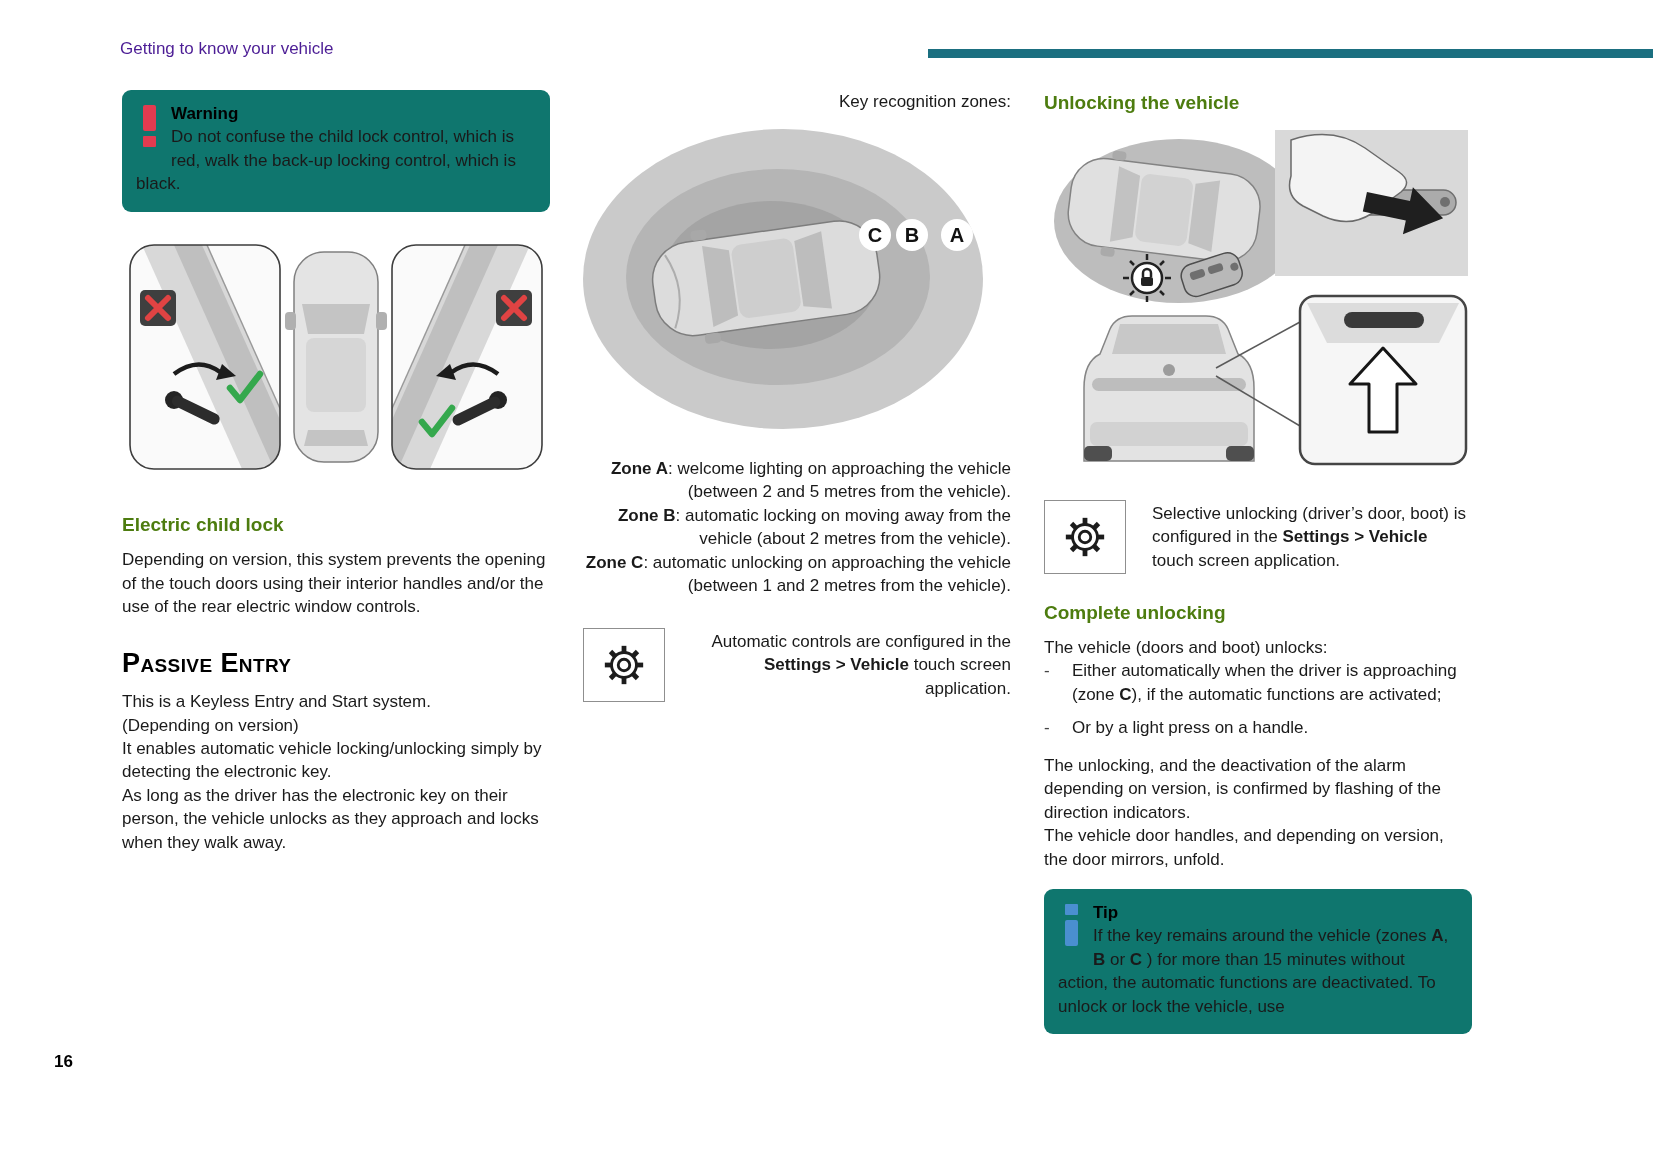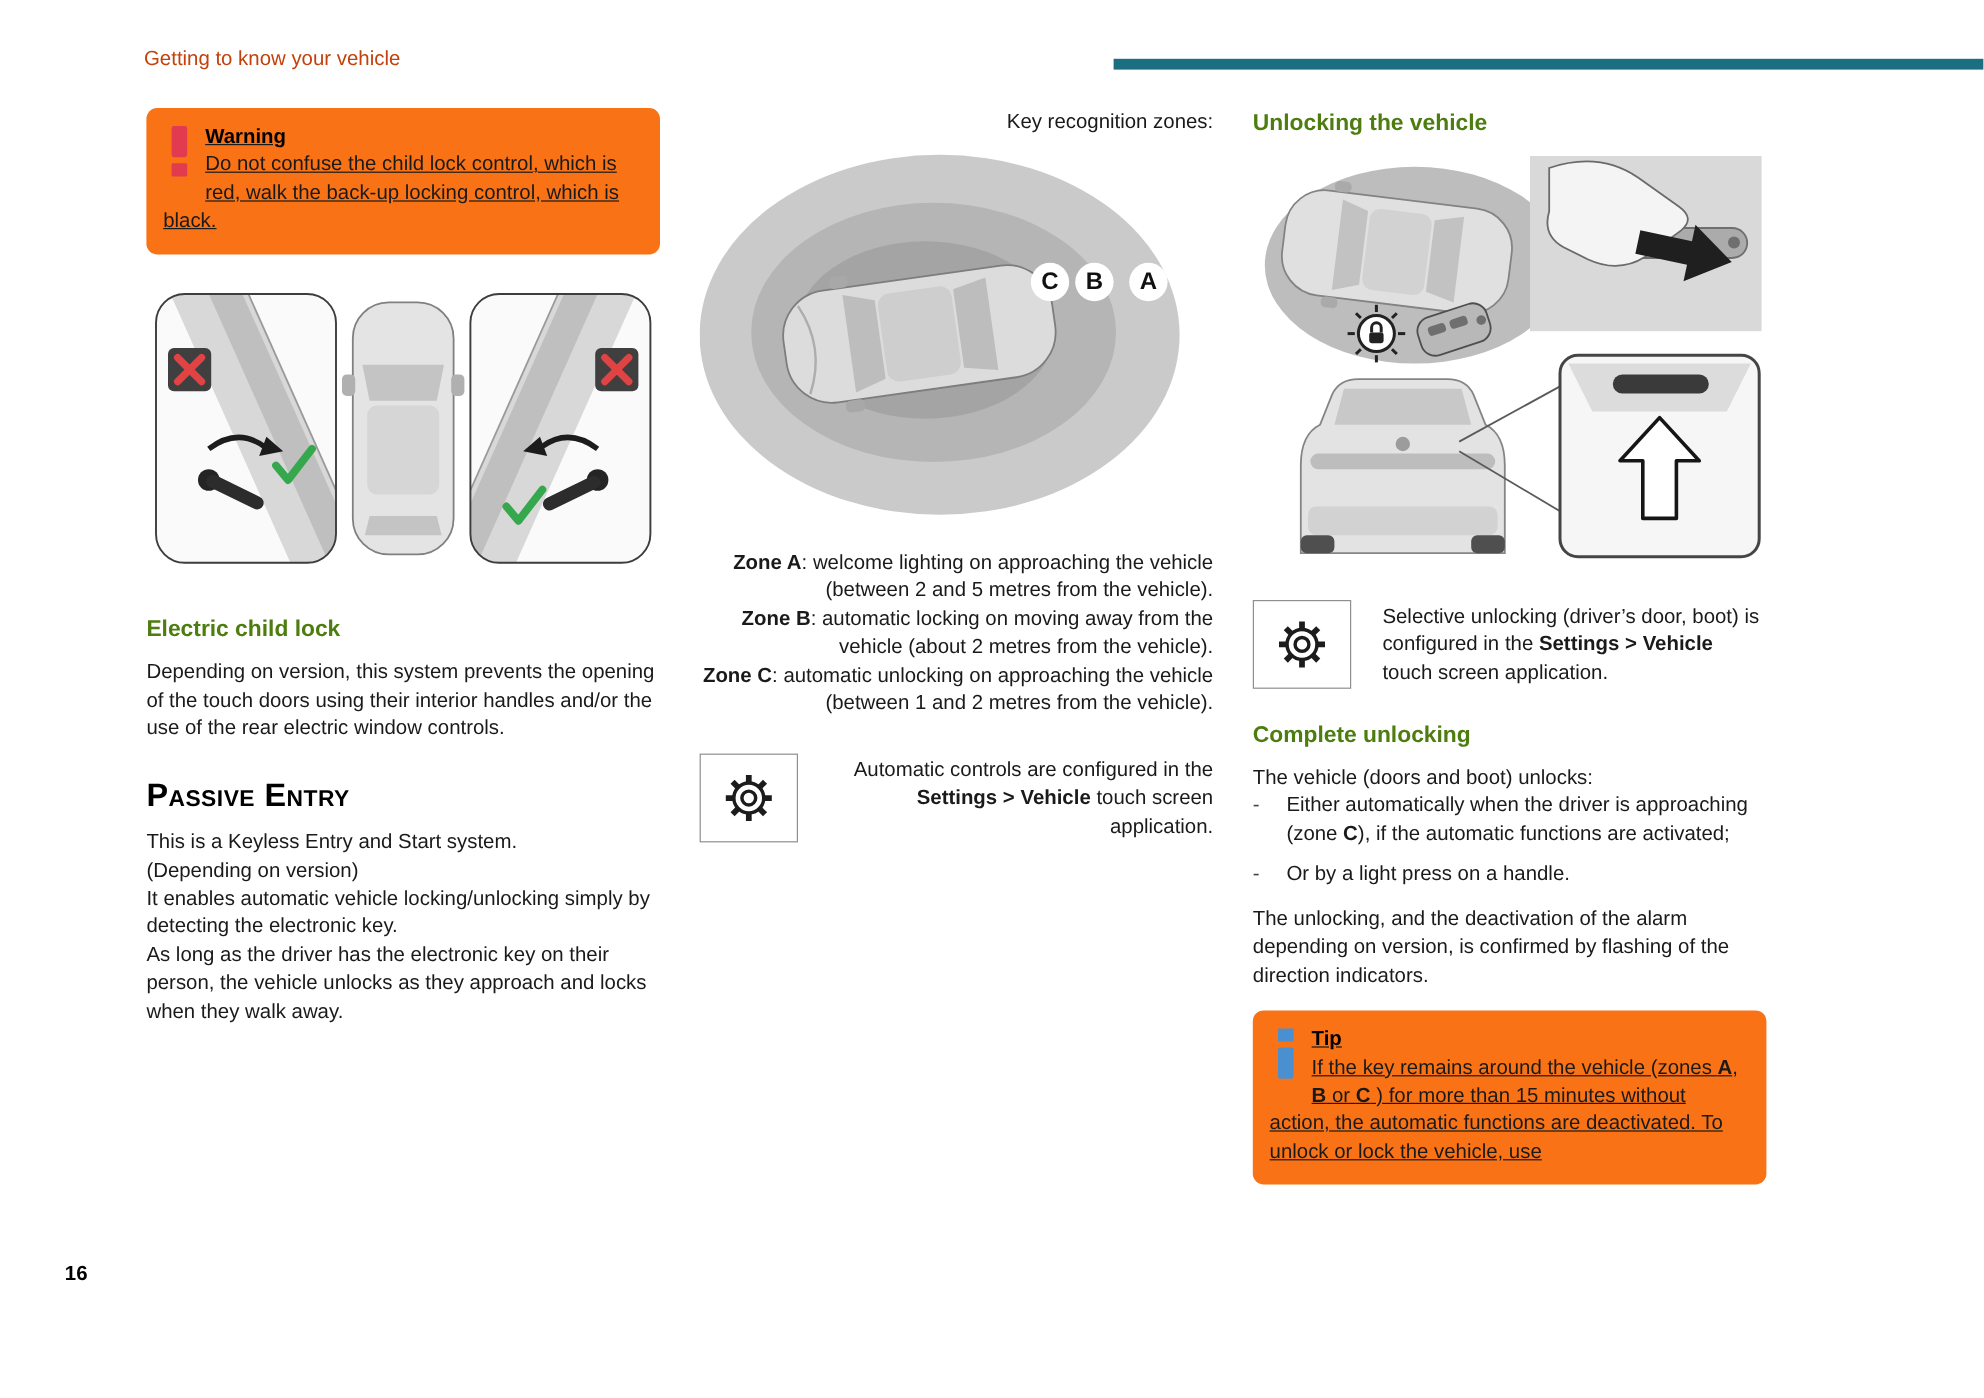--- a/index.html
+++ b/index.html
@@ -4,30 +4,30 @@
 <style>
   * { box-sizing: border-box; }
   html, body { margin: 0; padding: 0; }
   body {
     width: 1653px; height: 1165px;
     background: #ffffff;
     font-family: "Liberation Sans", sans-serif;
     font-size: 17px; line-height: 1.38; color: #1a1a1a;
     position: relative; overflow: hidden;
   }
-  .running-head { position: absolute; left: 120px; top: 37px; font-size: 17px; color: #c2410c; }
+  .running-head { position: absolute; left: 120px; top: 37px; font-size: 17px; color: #4c1d95; }
   .teal-bar { position: absolute; left: 928px; top: 49px; width: 725px; height: 9px; background: #1b6f80; }
   .page-number { position: absolute; left: 54px; top: 1050px; font-weight: bold; color: #000000; }
 
   .col { position: absolute; top: 90px; width: 428px; }
   .col1 { left: 122px; }
   .col2 { left: 583px; text-align: right; }
   .col3 { left: 1044px; }
 
-  .note-box { background: #f97316; border-radius: 9px; padding: 12px 16px 16px 14px; overflow: hidden; text-decoration: underline; }
+  .note-box { background: #0f766e; border-radius: 9px; padding: 12px 16px 16px 14px; overflow: hidden; }
   .note-title { font-weight: bold; color: #000; }
   .note-body { margin: 0; }
 
   .glyph-icon { float: left; width: 27px; height: 46px; position: relative; margin: 2px 8px 0 0; }
   .glyph-icon i { position: absolute; display: block; }
   .warn i.bar { left: 7px; top: 1px; width: 13px; height: 26px; background: #e23b50; border-radius: 2px; }
   .warn i.dot { left: 7px; top: 32px; width: 13px; height: 11px; background: #e23b50; border-radius: 1px; }
   .tip i.dot  { left: 7px; top: 1px;  width: 13px; height: 11px; background: #4a8fd0; border-radius: 1px; }
   .tip i.bar  { left: 7px; top: 17px; width: 13px; height: 26px; background: #4a8fd0; border-radius: 2px; }
 
@@ -297,20 +297,21 @@
   <div class="bullet">
     <span class="dash">-</span>
     <span class="btext"><span>Either automatically when the driver is approaching (zone </span><span class="b">C</span><span>), if the automatic functions are activated;</span></span>
   </div>
   <div class="bullet">
     <span class="dash">-</span>
     <span class="btext">Or by a light press on a handle.</span>
   </div>
 
   <div class="body" style="margin-top:14px;">The unlocking, and the deactivation of the alarm depending on version, is confirmed by flashing of the direction indicators.</div>
+  <div class="body">The vehicle door handles, and depending on version, the door mirrors, unfold.</div>
 
   <section class="note-box tipbox">
     <span class="glyph-icon tip">
         <i class="dot"></i>
         <i class="bar"></i>
       </span>
     <div class="note-title">Tip</div>
     <div class="note-body"><span>If the key remains around the vehicle (zones </span><span class="b">A</span><span>, </span><span class="b">B</span><span> or </span><span class="b">C</span><span> ) for more than 15 minutes without action, the automatic functions are deactivated. To unlock or lock the vehicle, use</span></div>
   </section>
 </main>

